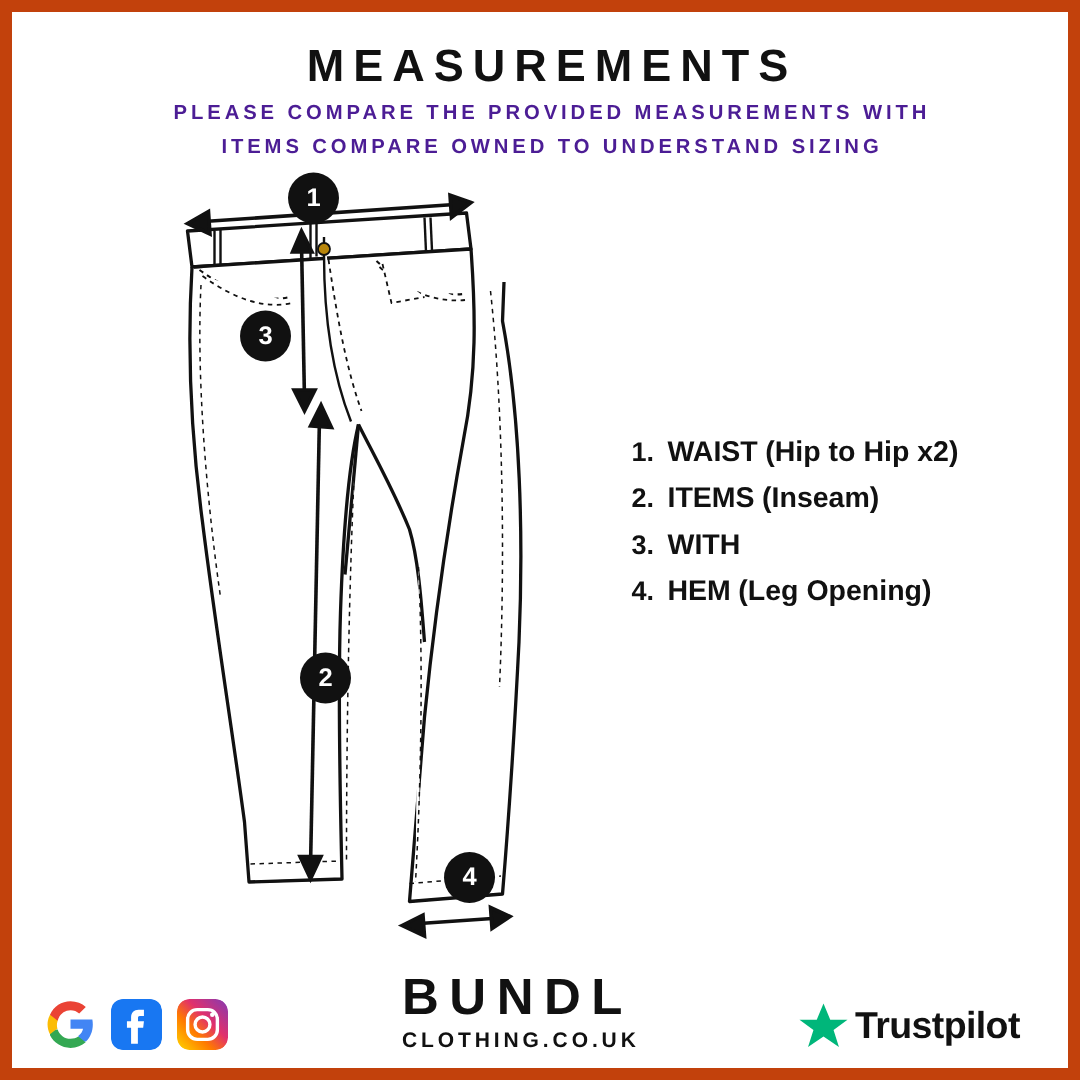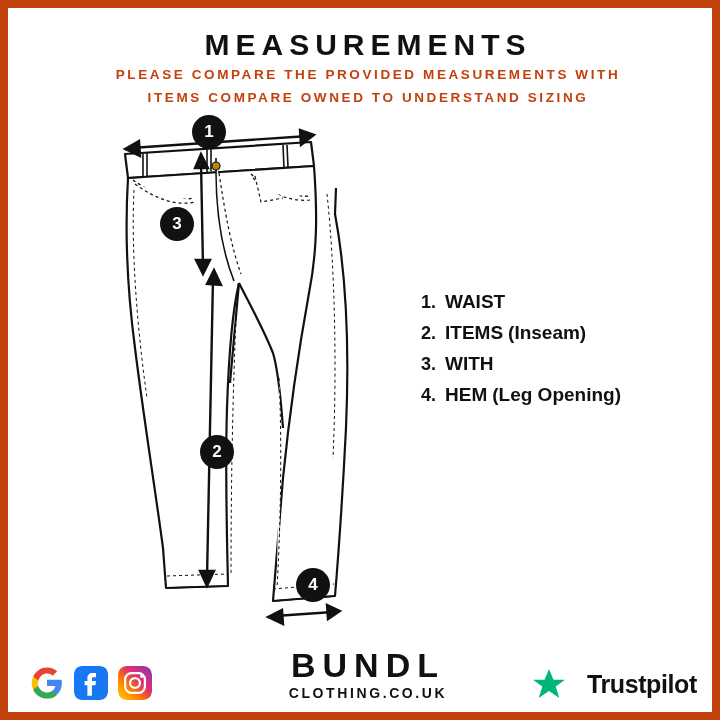--- a/index.html
+++ b/index.html
@@ -34,21 +34,21 @@
   .subtitle {
     position: absolute;
     left: 50px;
     top: 55px;
     width: 620px;
     text-align: center;
     font-size: 13.5px;
     font-weight: bold;
     letter-spacing: 2.6px;
     line-height: 23px;
-    color: #c2410c;
+    color: #4c1d95;
   }
   
   #diagram {
     position: absolute;
     left: 95px;
     top: 110px;
   }
   
   .bullet {
     position: absolute;
@@ -91,21 +91,21 @@
   }
   .legend-desc {
     font-weight: bold;
   }
   
   #brand {
     position: absolute;
     left: 260px;
     top: 640px;
     width: 200px;
-    text-align: center;
+    text-align: left;
   }
   #brand .brand-name {
     font-size: 34px;
     font-weight: bold;
     letter-spacing: 7px;
     color: #111111;
     line-height: 34px;
   }
   #brand .brand-sub {
     font-size: 14px;
@@ -129,21 +129,21 @@
     border-radius: 8px;
     display: block;
   }
   
   #trustpilot {
     position: absolute;
     left: 524px;
     top: 660px;
     display: flex;
     align-items: center;
-    gap: 21px;
+    gap: 4px;
   }
   #trustpilot .tp-text {
     font-size: 25px;
     font-weight: bold;
     color: #111111;
     letter-spacing: -0.4px;
   }
 </style>
 </head>
 <body>
@@ -234,20 +234,21 @@
 
   <div class="bullet" style="left:184px; top:107px;">1</div>
   <div class="bullet" style="left:192px; top:427px;">2</div>
   <div class="bullet" style="left:152px; top:199px;">3</div>
   <div class="bullet" style="left:288px; top:560px;">4</div>
 
   <div id="legend">
     <div class="legend-row">
       <span class="legend-num">1.</span>
       <span class="legend-key">WAIST</span>
+      <span class="legend-desc">(Hip to Hip x2)</span>
     </div>
     <div class="legend-row">
       <span class="legend-num">2.</span>
       <span class="legend-key">ITEMS</span>
       <span class="legend-desc">(Inseam)</span>
     </div>
     <div class="legend-row">
       <span class="legend-num">3.</span>
       <span class="legend-key">WITH</span>
     </div>

